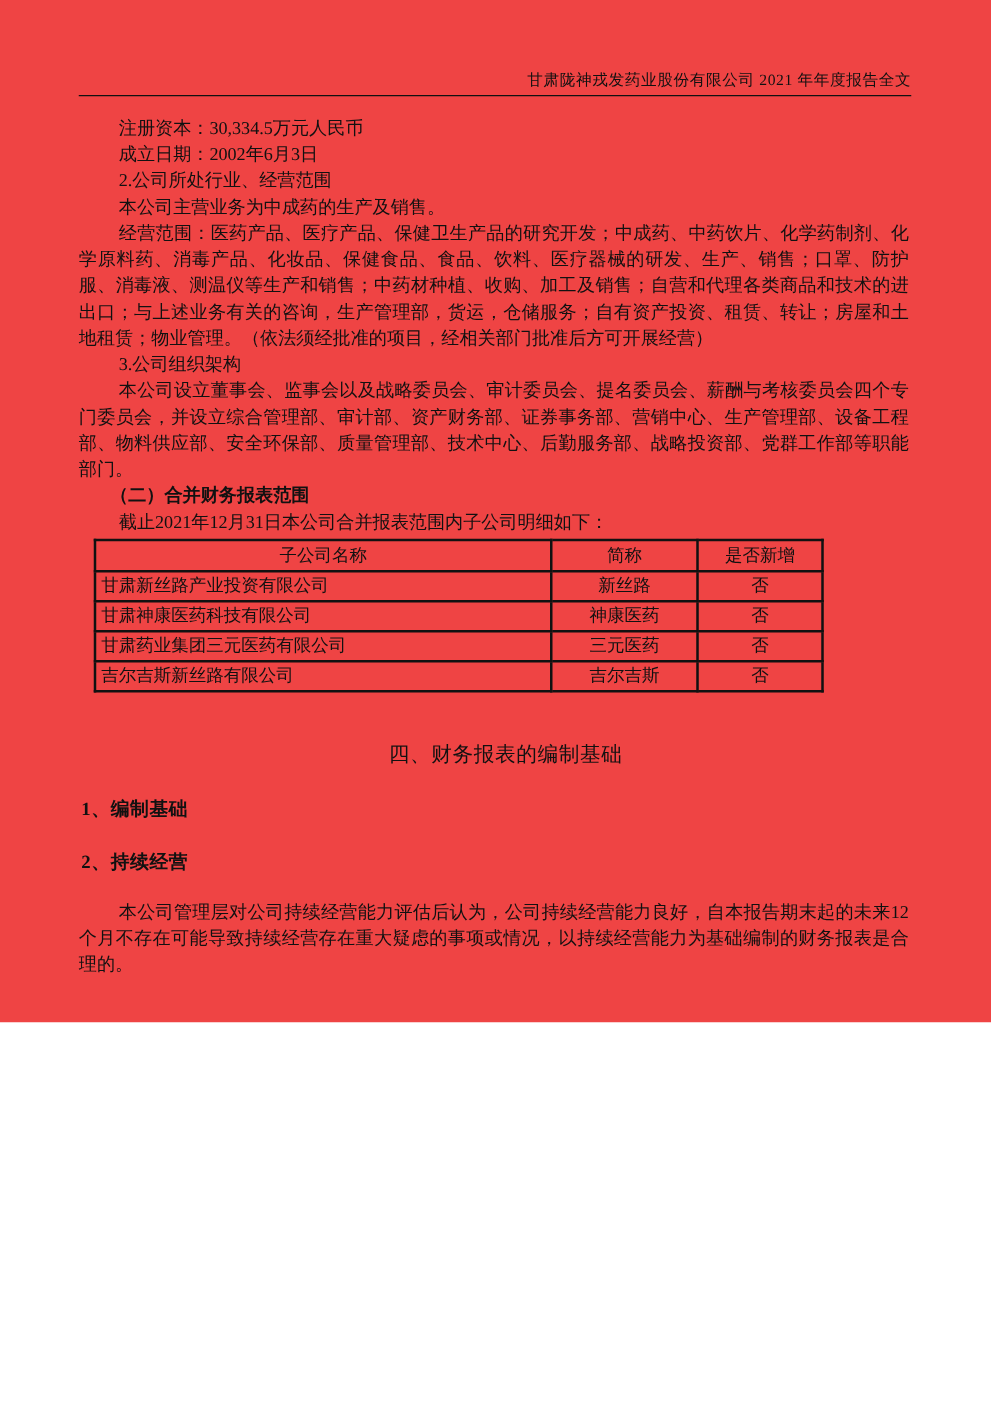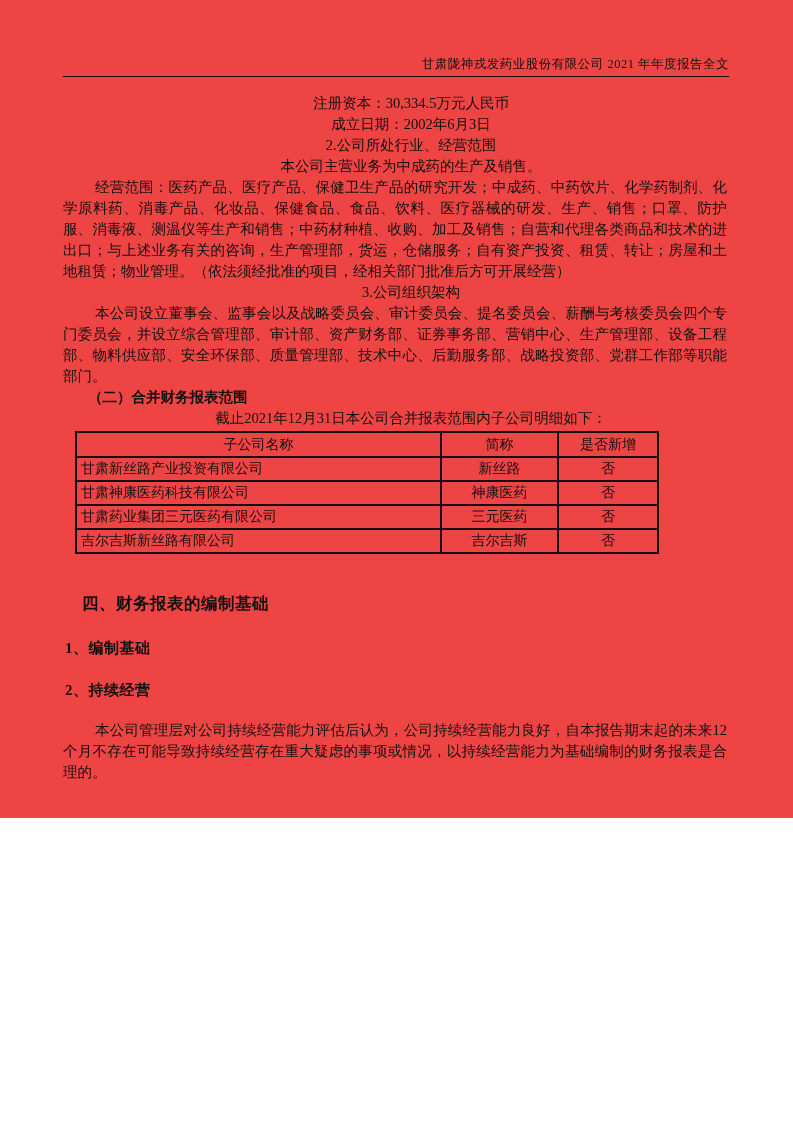--- a/index.html
+++ b/index.html
@@ -24,21 +24,21 @@
   }
   
   .content {
     position:absolute; top:93px; left:63px; right:66px;
   }
   .para {
     font-size:14.5px; line-height:21px;
     text-align:justify;
     text-indent:32px;
   }
-  .para.noj { text-align:center; }
+  .para.noj { text-align:left; }
   .subhead-bold {
     font-size:14.5px; line-height:21px;
     font-weight:bold;
     text-indent:25px;
   }
   
   table.subs {
     border-collapse:collapse;
     table-layout:fixed;
     margin-left:12px; margin-top:2px;
@@ -52,24 +52,25 @@
     padding:0 4px;
     vertical-align:middle;
     overflow:hidden; white-space:nowrap;
   }
   table.subs th { height:25px; text-align:center; }
   .col-name  { width:365px; text-align:left; }
   .col-short { width:117px; text-align:center; }
   .col-new   { width:100px; text-align:center; }
   
   .h-major {
-    font-size:16.5px; font-weight:bold;
+    font-size:16.5px; font-weight:normal;
     line-height:24px;
     padding-left:19px;
     letter-spacing:0.5px;
+    text-align:center;
   }
   .h-sub {
     font-size:15px; font-weight:bold;
     line-height:20px;
     padding-left:2px;
     letter-spacing:0.5px;
   }
   .mt-sec   { margin-top:38px; }
   .mt-sub   { margin-top:22px; }
   .mt-para  { margin-top:14px; }

